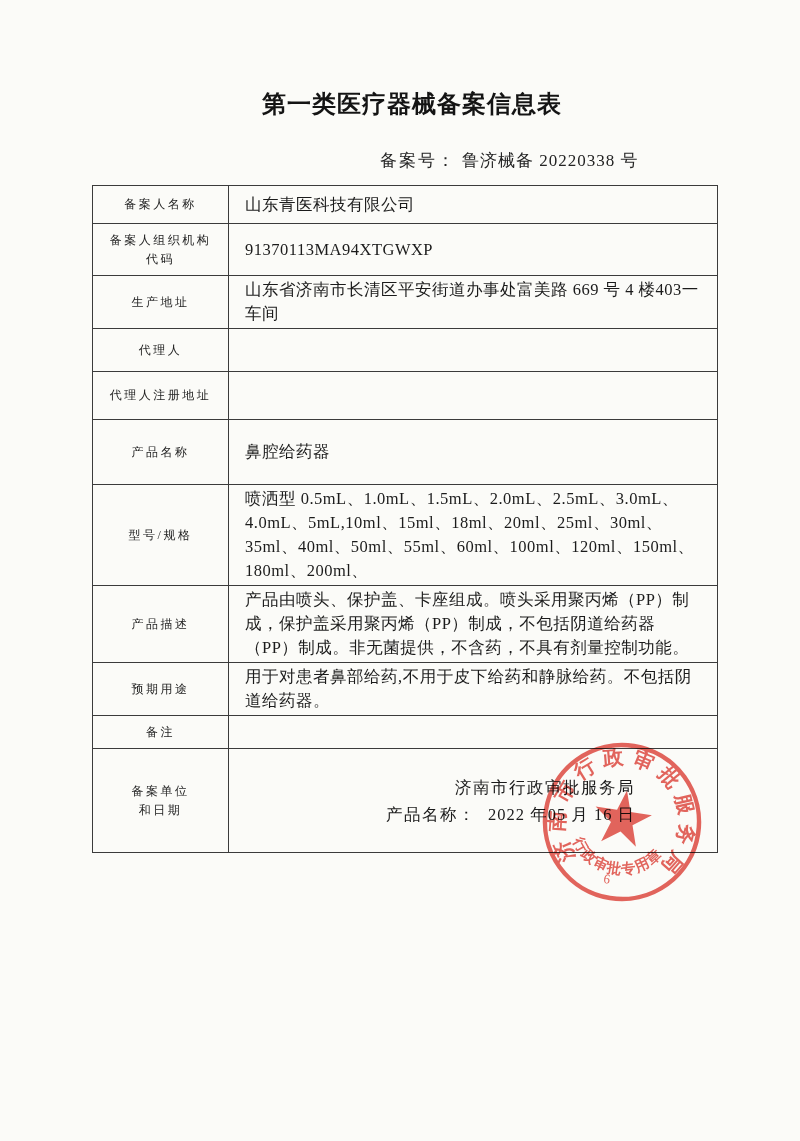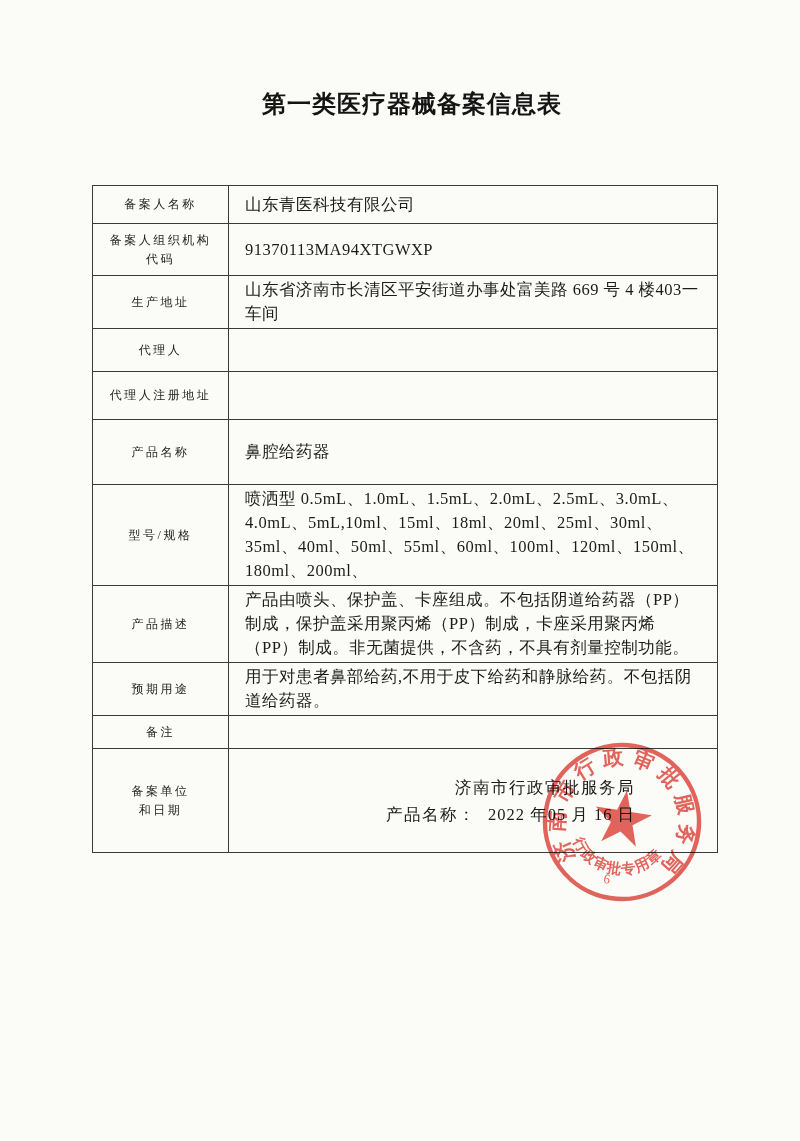--- a/index.html
+++ b/index.html
@@ -57,20 +57,23 @@
     mix-blend-mode:multiply;opacity:0.88;pointer-events:none;
   }
 </style>
 </head>
 <body>
 
 <div class="page">
 
   <h1 class="title">第一类医疗器械备案信息表</h1>
 
+  <div class="record-line">
+    <span>备案号：</span><span class="val">鲁济械备 20220338 号</span>
+  </div>
 
   <table class="form">
     <tbody>
         <tr class="r1">
       <td class="lbl">备案人名称</td>
       <td class="val">山东青医科技有限公司</td>
     </tr>
     <tr class="r2">
       <td class="lbl">备案人组织机构
 代码</td>
@@ -91,21 +94,21 @@
     <tr class="r7">
       <td class="lbl">产品名称</td>
       <td class="val">鼻腔给药器</td>
     </tr>
     <tr class="r8">
       <td class="lbl">型号/规格</td>
       <td class="val">喷洒型 0.5mL、1.0mL、1.5mL、2.0mL、2.5mL、3.0mL、4.0mL、5mL,10ml、15ml、18ml、20ml、25ml、30ml、35ml、40ml、50ml、55ml、60ml、100ml、120ml、150ml、180ml、200ml、</td>
     </tr>
     <tr class="r9">
       <td class="lbl">产品描述</td>
-      <td class="val">产品由喷头、保护盖、卡座组成。不包括阴道给药器（PP）制成，保护盖采用聚丙烯（PP）制成，卡座采用聚丙烯（PP）制成。非无菌提供，不含药，不具有剂量控制功能。</td>
+      <td class="val">产品由喷头、保护盖、卡座组成。喷头采用聚丙烯（PP）制成，保护盖采用聚丙烯（PP）制成，不包括阴道给药器（PP）制成。非无菌提供，不含药，不具有剂量控制功能。</td>
     </tr>
     <tr class="r10">
       <td class="lbl">预期用途</td>
       <td class="val">用于对患者鼻部给药,不用于皮下给药和静脉给药。不包括阴道给药器。</td>
     </tr>
     <tr class="r11">
       <td class="lbl">备注</td>
       <td class="val"></td>
     </tr>
     <tr class="r12">

